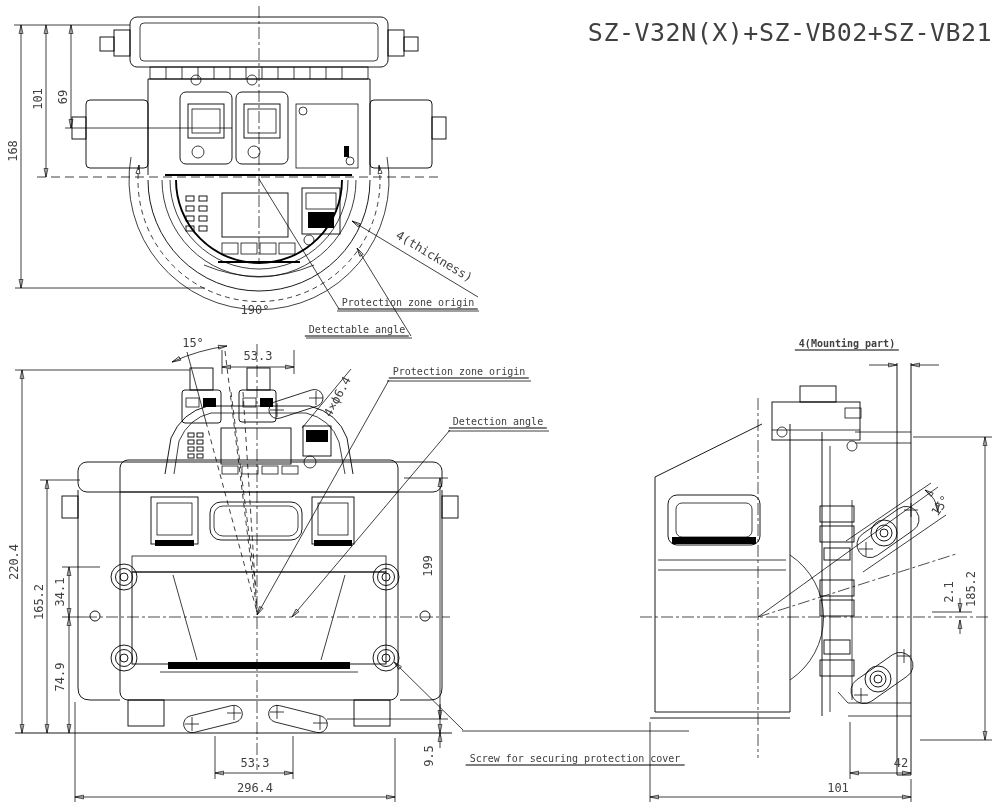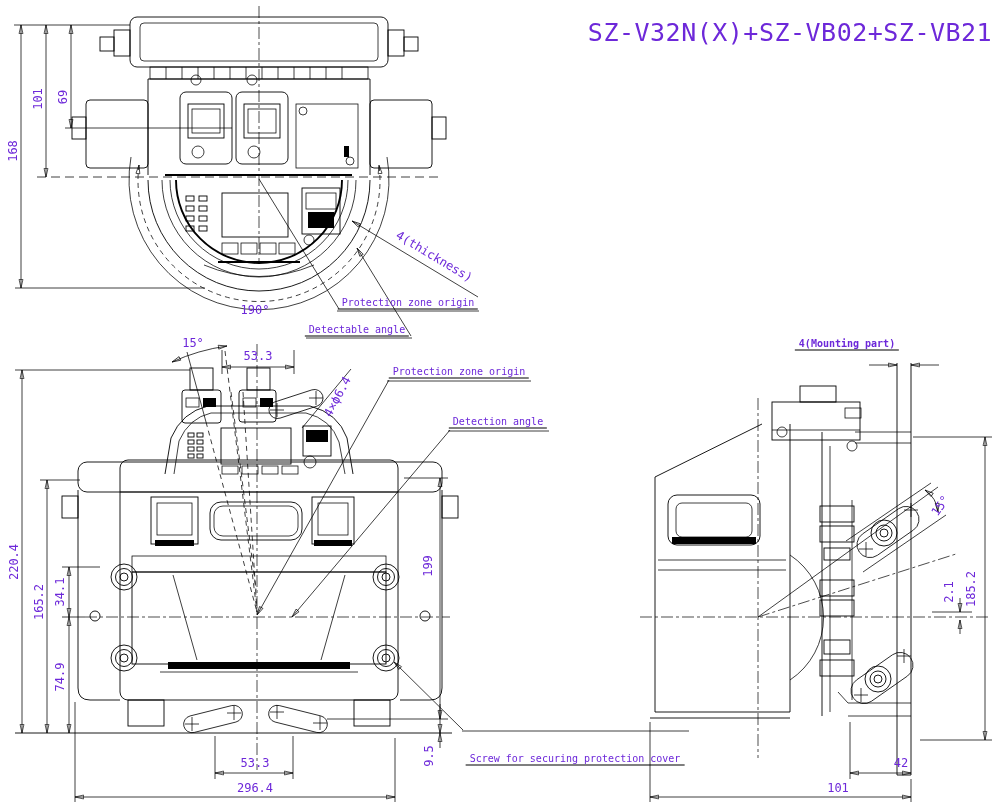--- a/index.html
+++ b/index.html
@@ -1,17 +1,17 @@
 <!DOCTYPE html>
 <html><head>
 <meta charset="utf-8">
 <style>
   html,body{margin:0;padding:0;background:#fff;}
   #stage{position:relative;width:1000px;height:811px;background:#ffffff;overflow:hidden;
-         font-family:"DejaVu Sans Mono",monospace;color:#6d28d9;}
+         font-family:"DejaVu Sans Mono",monospace;color:#404040;}
   #stage svg{position:absolute;left:0;top:0;}
   svg line,svg path,svg rect,svg circle,svg ellipse{stroke:#000;fill:none;stroke-width:0.9;}
   .f{fill:#000;stroke:none;}
   .w2{stroke-width:1.9;}
   .thin{stroke-width:0.75;}
   .cl{stroke-width:0.7;stroke-dasharray:12 3 3 3;}
   .dash{stroke-width:0.75;stroke-dasharray:5 4;}
   .dash2{stroke-width:0.75;stroke-dasharray:9 5;}
   .dim{stroke-width:0.75;marker-start:url(#mb);marker-end:url(#ma);}
   .la{stroke-width:0.75;marker-start:url(#mb);}

